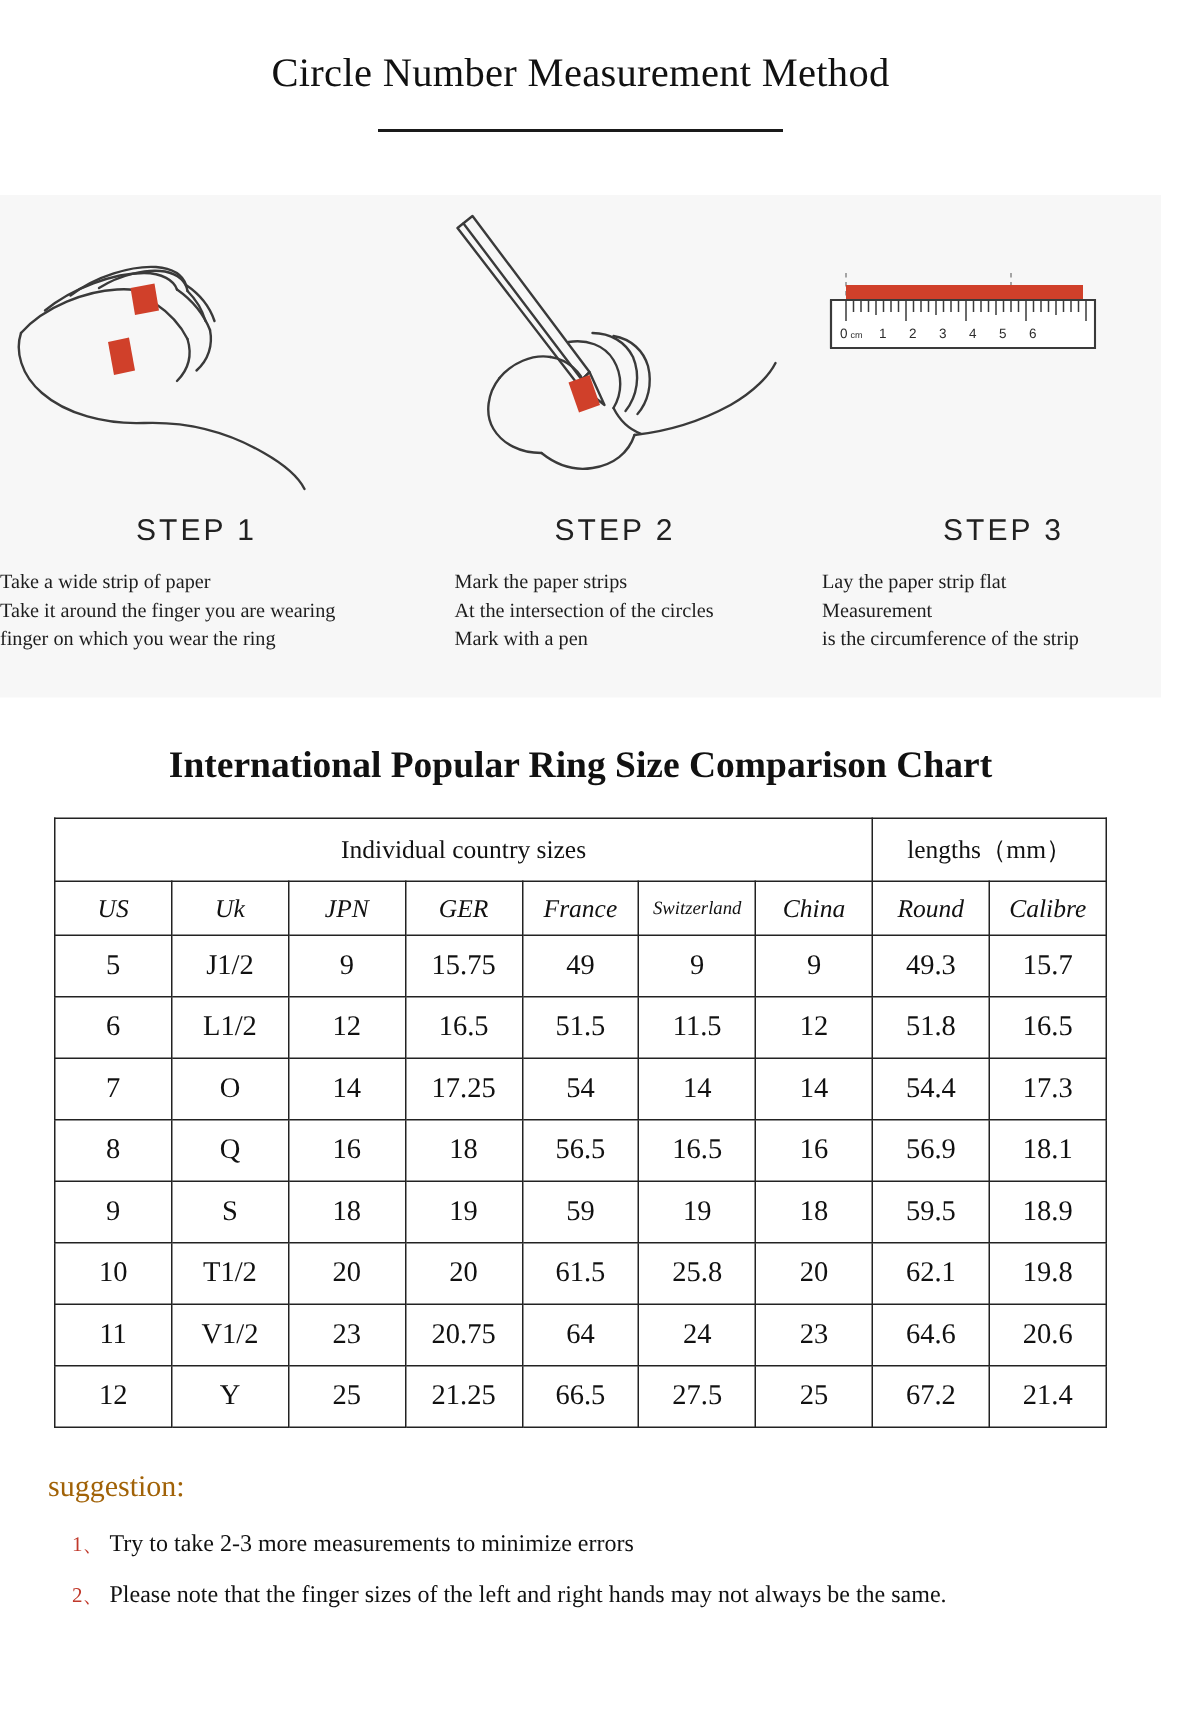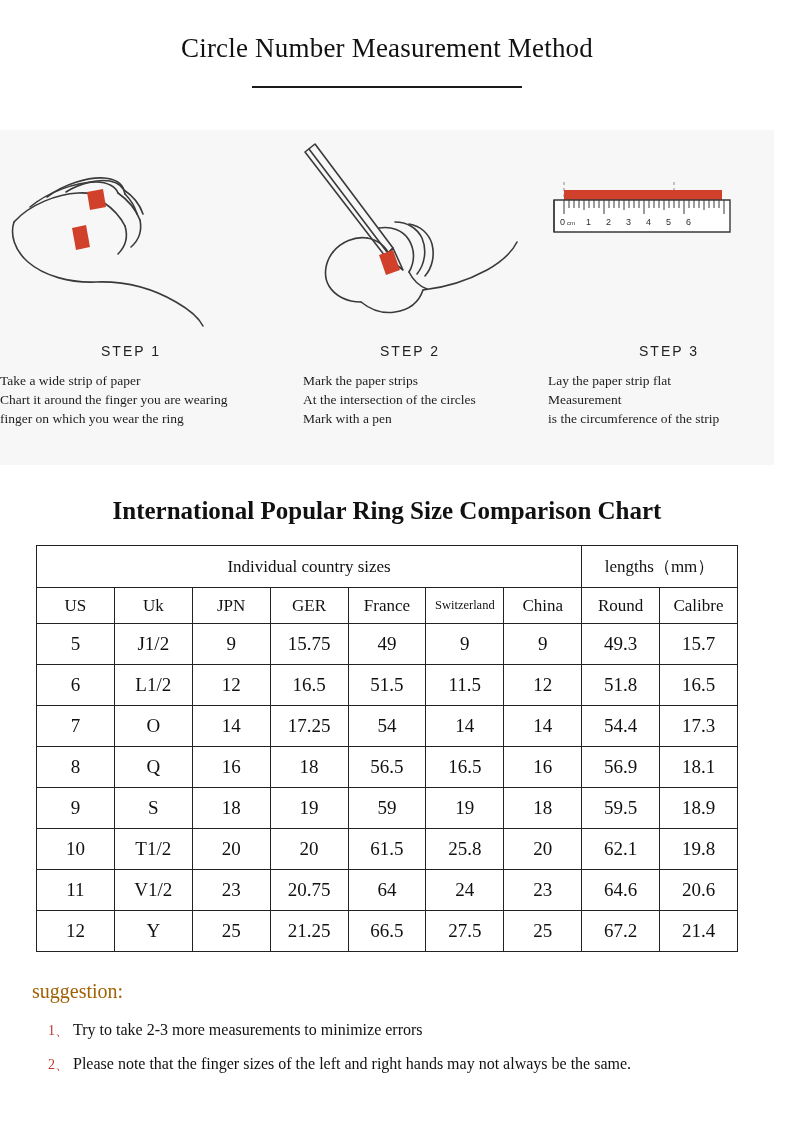--- a/index.html
+++ b/index.html
@@ -50,21 +50,21 @@
     position: absolute;
     top: 0;
     height: 335px;
   }
   .step-art {
     position: relative;
     height: 205px;
   }
   .step-label {
     text-align: center;
-    font-size: 14px;
+    font-size: 20px;
     letter-spacing: 2px;
     color: #222;
     font-family: "Liberation Sans", sans-serif;
     margin-top: 8px;
   }
   .step-desc {
     font-size: 13.5px;
     line-height: 19px;
     color: #1d1d1d;
     font-family: "Liberation Serif", serif;
@@ -95,20 +95,21 @@
     font-family: "Liberation Serif", serif;
     color: #111;
   }
   .size-table thead tr.group-row th {
     height: 42px;
     font-size: 17px;
   }
   .size-table thead tr.head-row th {
     height: 36px;
     font-size: 17px;
+    font-style: italic;
   }
   .size-table thead tr.head-row th.small {
     font-size: 12.5px;
   }
   .size-table tbody td {
     height: 41px;
     font-size: 19px;
   }
   .col-us { width: 78px; }
   .col-uk { width: 78px; }
@@ -176,21 +177,21 @@
           </g>
           <g>
             <polygon points="87,62 103,59 106,77 90,80" fill="#d0402a"></polygon>
             <polygon points="72,98 86,95 90,117 76,120" fill="#d0402a"></polygon>
           </g>
         </svg>
       </div>
       <div class="step-label">STEP 1</div>
       <div class="step-desc" style="">
         <div>Take a wide strip of paper</div>
-        <div>Chart it around the finger you are wearing</div>
+        <div>Take it around the finger you are wearing</div>
         <div>finger on which you wear the ring</div>
       </div>
     </div>
 
     <div class="step-col" style="left:275px; width:270px;">
       <div class="step-art">
         <svg width="270" height="205" viewBox="0 0 270 205">
           <g fill="none" stroke="#3a3a3a" stroke-width="1.6" stroke-linecap="round" stroke-linejoin="round">
 
             <path d="M30 22 L 40 14 L 118 118 L 110 126 Z"></path>

